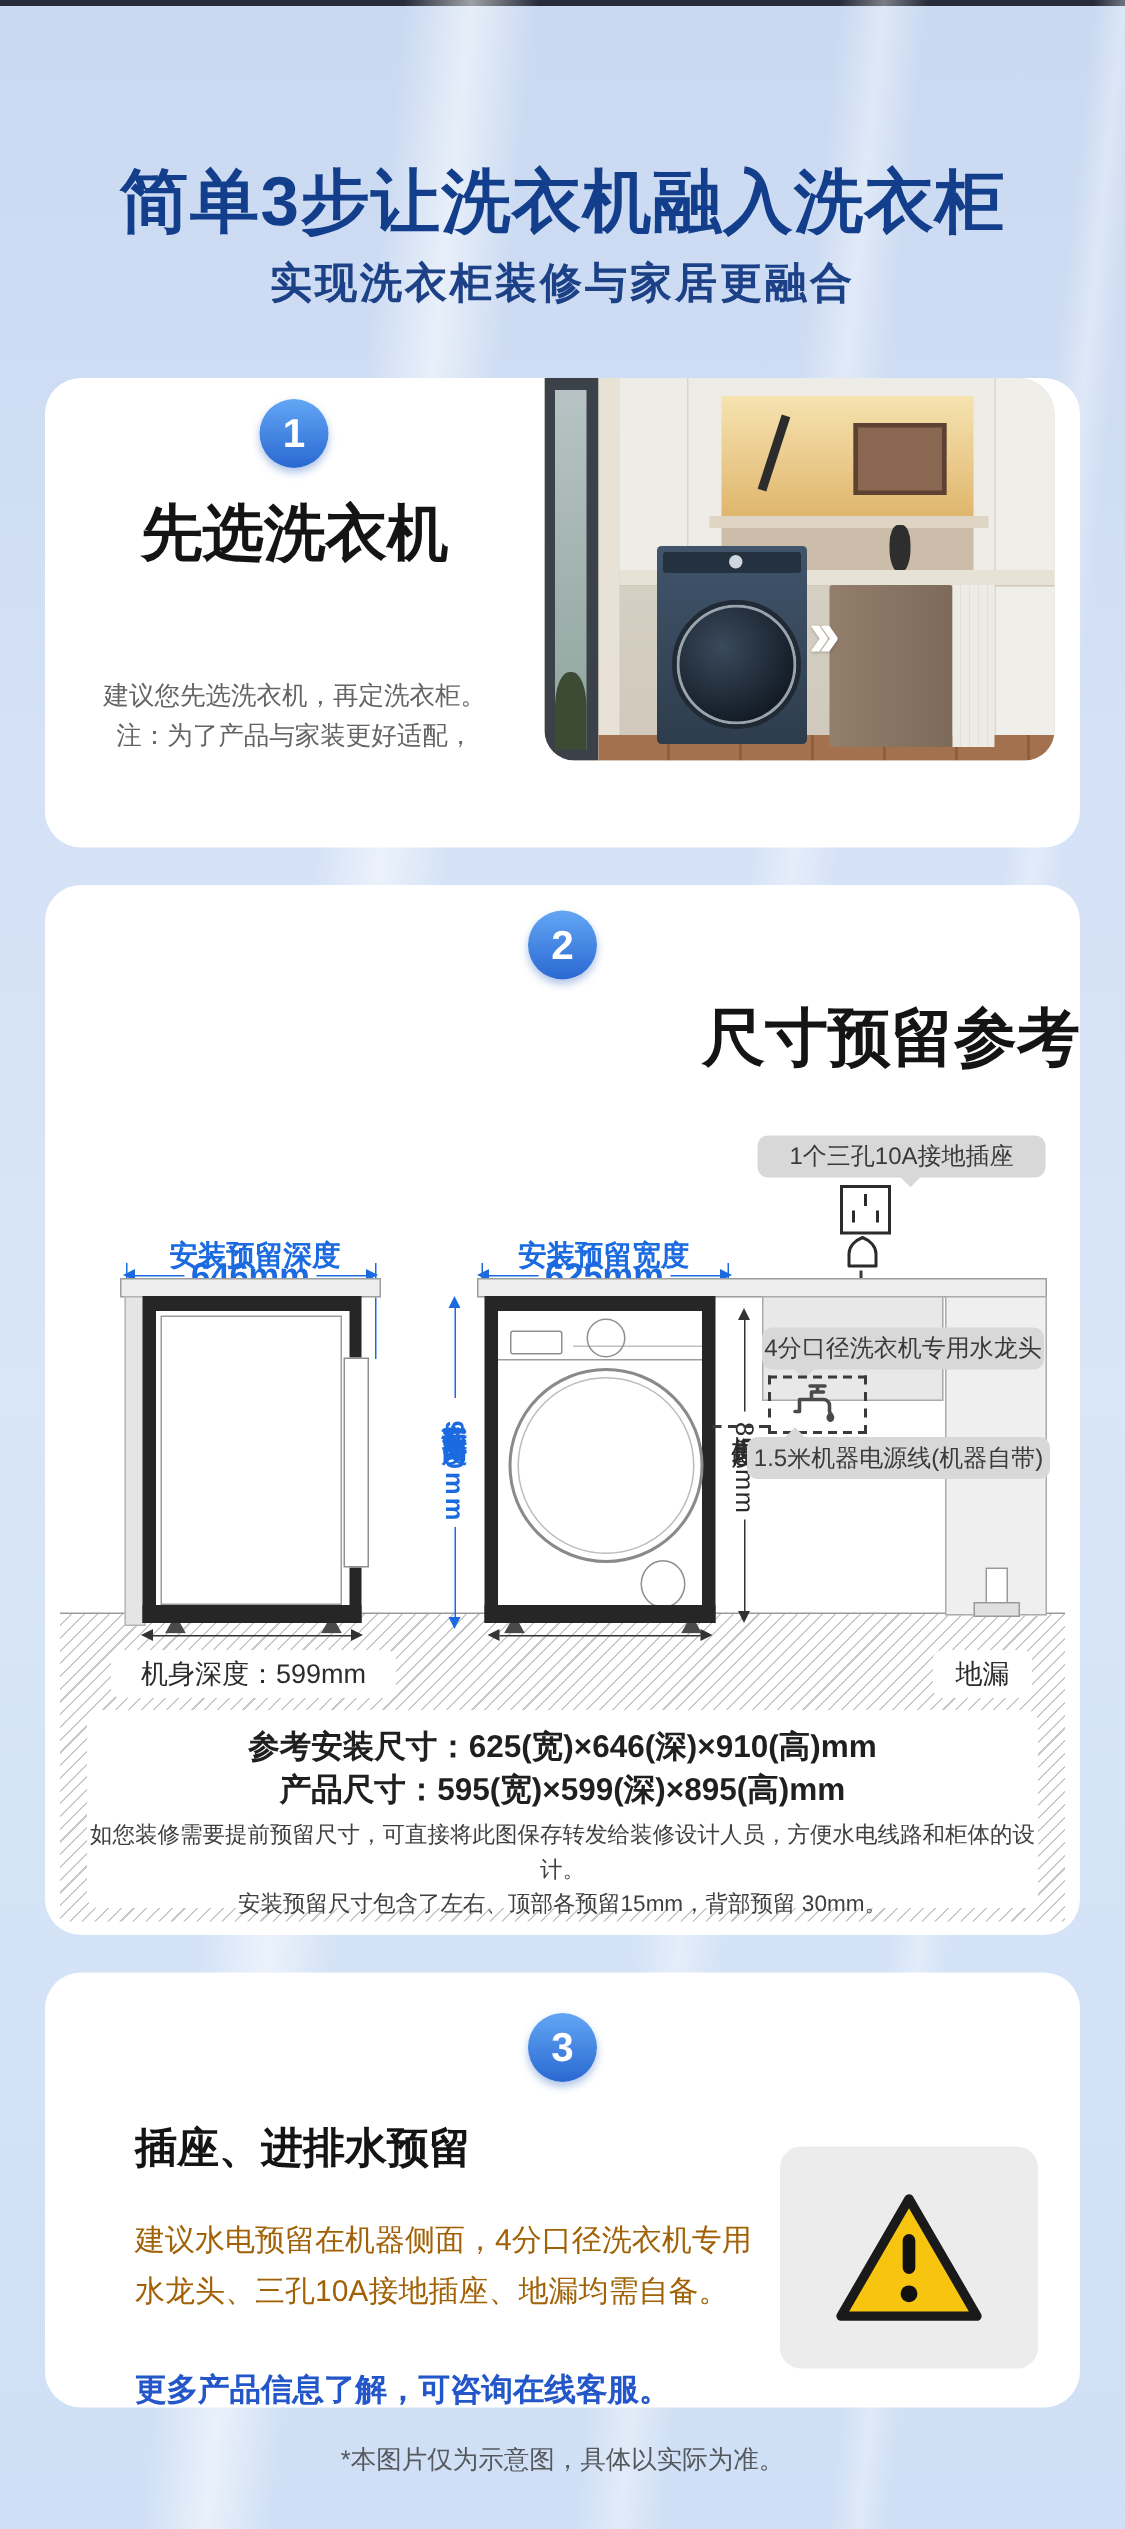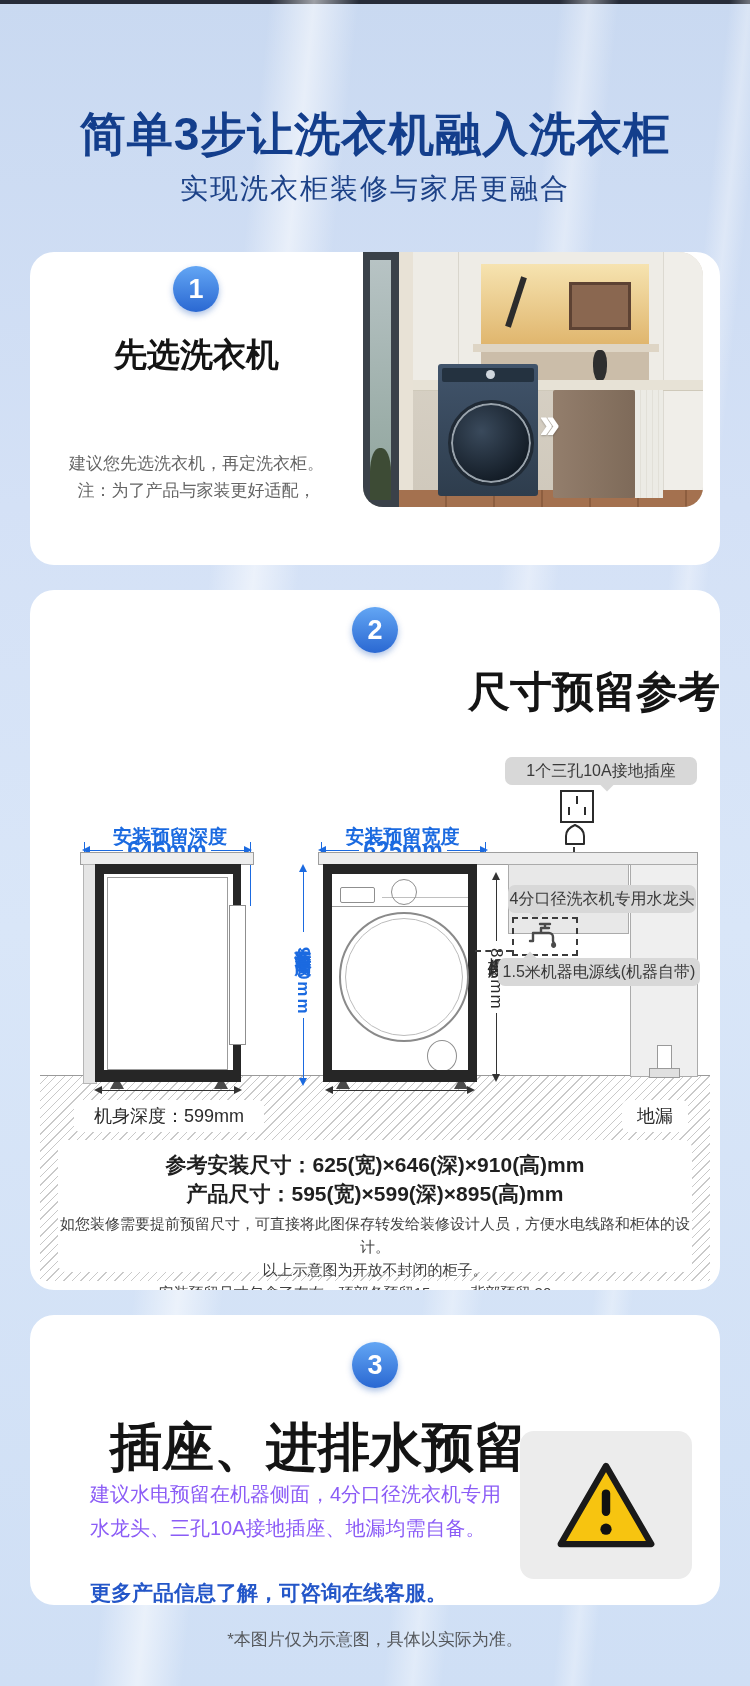--- a/index.html
+++ b/index.html
@@ -8,21 +8,21 @@
         background:linear-gradient(180deg,#c9d9f1 0%,#d4e1f6 30%,#d9e6f8 55%,#cfdff5 100%)}
   .topstrip{position:absolute;left:0;top:0;width:750px;height:4px;background:#262c39}
   .streak{position:absolute;top:-50px;height:1800px;background:linear-gradient(90deg,rgba(255,255,255,0) 0%,rgba(255,255,255,.55) 50%,rgba(255,255,255,0) 100%);transform:skewX(-6deg)}
   .abs{position:absolute}
   .card{position:absolute;left:30px;width:690px;background:#ffffff;border-radius:24px;overflow:hidden}
   .badge{position:absolute;width:46px;height:46px;border-radius:50%;
          background:linear-gradient(180deg,#63a6f4 0%,#2a68d2 100%);
          color:#fff;font-size:27px;font-weight:bold;display:flex;align-items:center;justify-content:center;
          box-shadow:0 3px 6px rgba(20,80,180,.35)}
   .h-title{position:absolute;left:0;width:750px;text-align:center;color:#133e8c;font-size:46px;font-weight:bold;letter-spacing:1px}
-  .h-sub{position:absolute;left:0;width:750px;text-align:center;color:#1c4187;font-size:28px;font-weight:400;letter-spacing:2px}
+  .h-sub{position:absolute;left:0;width:750px;text-align:center;color:#1c4187;font-size:28px;font-weight:700;letter-spacing:2px}
   .step-h{font-weight:bold;color:#141414}
   
   .hdim{position:absolute;display:flex;align-items:center;height:24px}
   .hdim .seg{flex:1;height:1px;background:#1b6ae0}
   .hdim .ah{width:0;height:0;border-top:4px solid transparent;border-bottom:4px solid transparent}
   .hdim .ah.l{border-right:8px solid #1b6ae0}
   .hdim .ah.r{border-left:8px solid #1b6ae0}
   .hdim .htxt{font-size:23px;font-weight:bold;color:#1b6ae0;padding:0 4px;line-height:1;white-space:nowrap}
   .hdim.k .seg{background:#333}
   .hdim.k .ah.l{border-right-color:#333}
@@ -62,21 +62,21 @@
   <div class="topstrip"></div>
   <div class="streak" style="left:180px;width:90px"></div>
   <div class="streak" style="left:470px;width:60px;opacity:.7"></div>
   <div class="streak" style="left:640px;width:40px;opacity:.6"></div>
 
   <div class="h-title" style="top:104px">简单3步让洗衣机融入洗衣柜</div>
   <div class="h-sub" style="top:170px">实现洗衣柜装修与家居更融合</div>
 
   <div class="card" style="top:252px;height:313px">
     <div class="badge" style="left:143px;top:14px">1</div>
-    <div class="abs step-h" style="left:0;top:76px;width:333px;text-align:center;font-size:33px;line-height:54px">
+    <div class="abs step-h" style="left:0;top:76px;width:333px;text-align:center;font-size:41px;line-height:54px">
       <div>先选洗衣机</div>
     </div>
     <div class="abs" style="left:0;top:198px;width:333px;text-align:center;font-size:17px;color:#646464;line-height:27px">
       <div>建议您先选洗衣机，再定洗衣柜。</div>
       <div>注：为了产品与家装更好适配，</div>
     </div>
 
     <div class="abs" style="left:333px;top:0;width:340px;height:255px;border-radius:0 24px 20px 20px;overflow:hidden;background:linear-gradient(#ddd7cc,#cfc8bb)">
       <div class="abs" style="left:0;top:0;width:36px;height:255px;background:#3a4149"></div>
       <div class="abs" style="left:7px;top:8px;width:21px;height:240px;background:linear-gradient(180deg,#b7c3c4,#8fa49c)"></div>
@@ -217,29 +217,28 @@
       <span class="tail" style="top:-4px;left:26px"></span>
     </div>
     <div class="abs" style="left:627px;top:455px;width:13px;height:26px;background:#fff;border:1px solid #9a9a9a"></div>
     <div class="abs" style="left:619px;top:478px;width:29px;height:8px;background:#e0e0e0;border:1px solid #9a9a9a"></div>
     <div class="chip" style="left:592px;top:510px;width:66px">地漏</div>
 
     <div class="abs" style="left:28px;top:550px;width:634px;height:132px;background:#fff;border-radius:8px;padding-top:10px;box-sizing:border-box">
       <div class="summary-bold">参考安装尺寸：625(宽)×646(深)×910(高)mm</div>
       <div class="summary-bold">产品尺寸：595(宽)×599(深)×895(高)mm</div>
       <div class="summary-note" style="margin-top:4px">如您装修需要提前预留尺寸，可直接将此图保存转发给装修设计人员，方便水电线路和柜体的设计。</div>
-      <div class="summary-note">以上示意图为开放不封闭的柜子。</div>
       <div class="summary-note">安装预留尺寸包含了左右、顶部各预留15mm，背部预留 30mm。</div>
     </div>
   </div>
 
   <div class="card" style="top:1315px;height:290px">
     <div class="badge" style="left:322px;top:27px">3</div>
-    <div class="abs step-h" style="left:80px;top:98px;font-size:52px">插座、进排水预留</div>
-    <div class="abs" style="left:60px;top:162px;width:420px;font-size:20px;color:#8b5cf6;line-height:34px">建议水电预留在机器侧面，4分口径洗衣机专用水龙头、三孔10A接地插座、地漏均需自备。</div>
+    <div class="abs step-h" style="left:60px;top:98px;font-size:28px">插座、进排水预留</div>
+    <div class="abs" style="left:60px;top:162px;width:420px;font-size:20px;color:#a16207;line-height:34px">建议水电预留在机器侧面，4分口径洗衣机专用水龙头、三孔10A接地插座、地漏均需自备。</div>
     <div class="abs" style="left:60px;top:264px;font-size:21px;font-weight:bold;color:#2356c8">更多产品信息了解，可咨询在线客服。</div>
     <div class="abs" style="left:490px;top:116px;width:172px;height:148px;background:#ececec;border-radius:14px;display:flex;align-items:center;justify-content:center">
       <svg width="100" height="88" viewBox="0 0 64 56">
         <path d="M32 3 L61 53 H3 Z" fill="#f7c410" stroke="#1a1a1a" stroke-width="4" stroke-linejoin="round"></path>
         <rect x="29.3" y="18" width="5.4" height="17" rx="2.7" fill="#111"></rect>
         <circle cx="32" cy="43.5" r="3.6" fill="#111"></circle>
       </svg>
     </div>
   </div>
 

